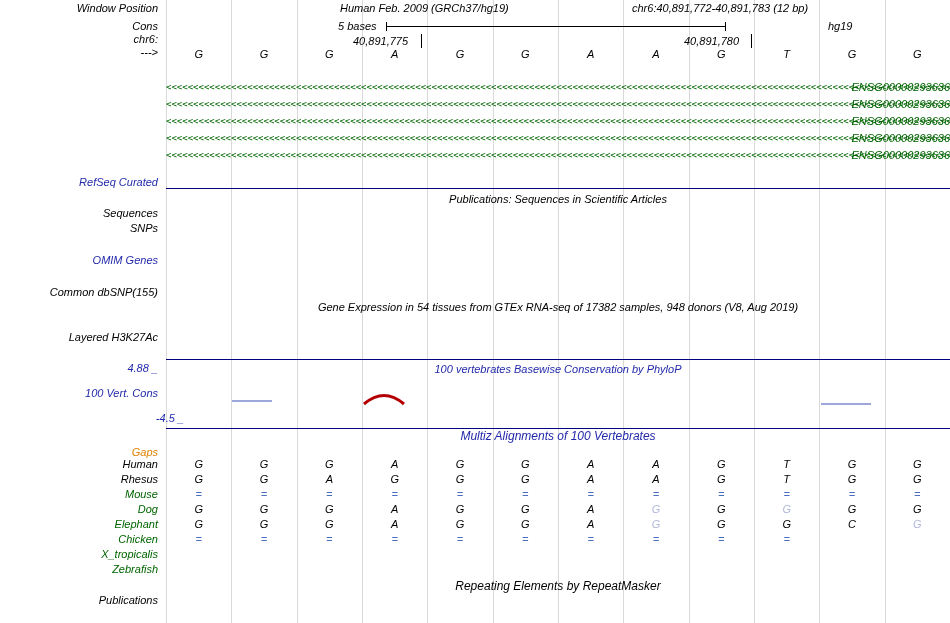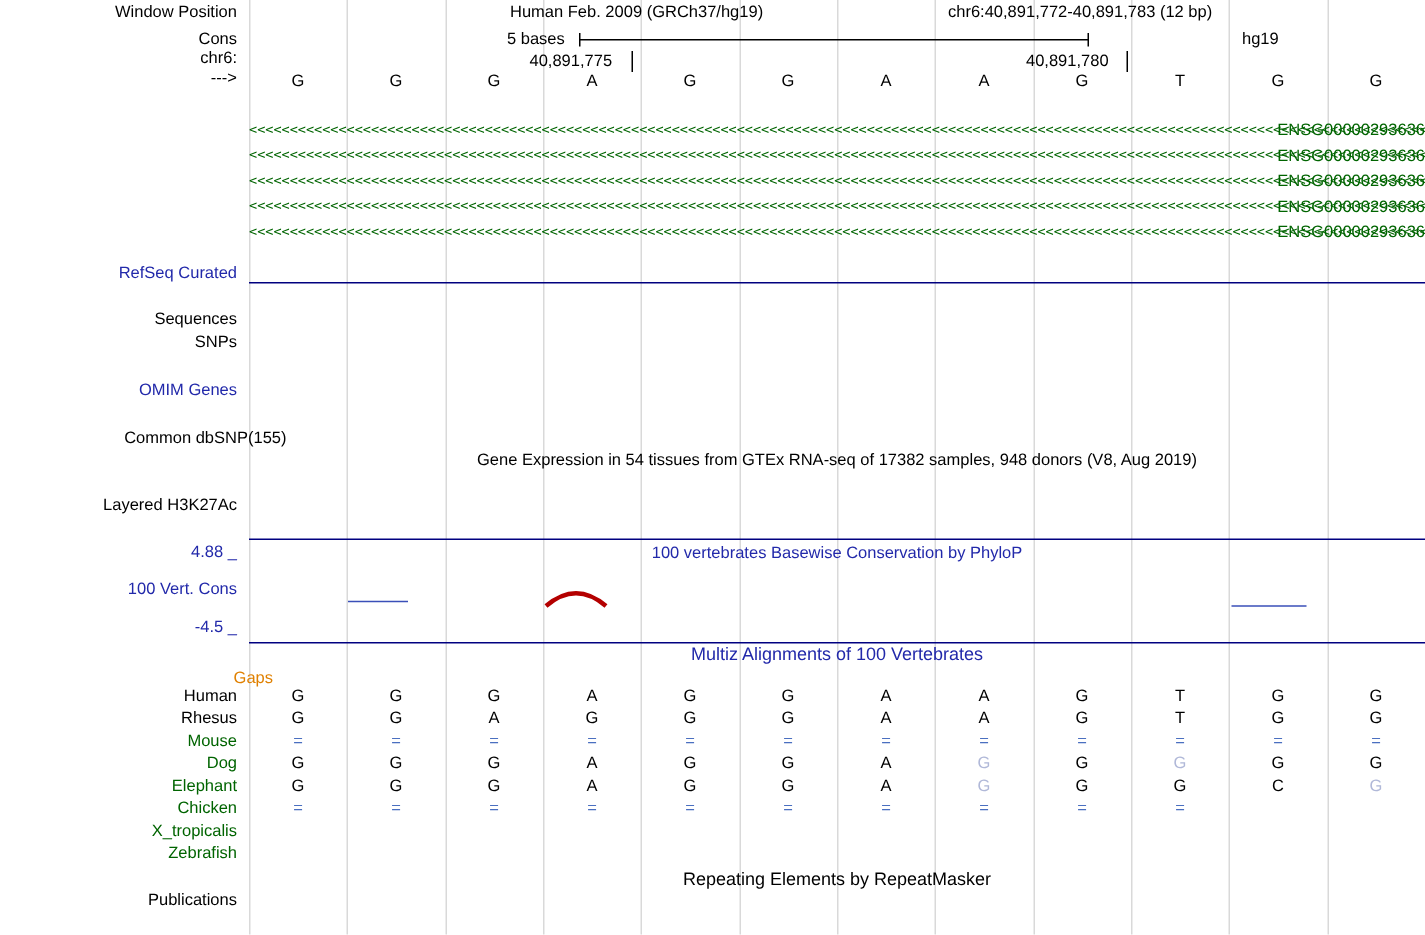--- a/index.html
+++ b/index.html
@@ -13,20 +13,21 @@
     font-family: "Liberation Sans", sans-serif;
     font-size: 11px;
     color: #000000;
     position: relative;
     overflow: hidden;
   }
   #browser {
     position: relative;
     width: 950px;
     height: 623px;
+    font-style: italic;
   }
   
   .gridlines {
     position: absolute;
     left: 166px;
     top: 0px;
     width: 784px;
     height: 623px;
     pointer-events: none;
   }
@@ -50,21 +51,21 @@
     width: 158px;
   }
   .centered {
     position: absolute;
     text-align: center;
     width: 784px;
     left: 166px;
     white-space: nowrap;
   }
   .blue { color: #2229aa; }
-  .orange { color: #e08000; margin-left: 24px; }
+  .orange { color: #e08000; }
 
   
   .hdr-line { position: absolute; white-space: nowrap; font-size: 11px; }
 
   
   .baserow { position: absolute; left: 166px; top: 0; width: 784px; height: 14px; }
   .base {
     position: absolute;
     width: 20px;
     margin-left: -10px;
@@ -193,35 +194,36 @@
       <div class="gene-row" style="top: 115px;">&lt;&lt;&lt;&lt;&lt;&lt;&lt;&lt;&lt;&lt;&lt;&lt;&lt;&lt;&lt;&lt;&lt;&lt;&lt;&lt;&lt;&lt;&lt;&lt;&lt;&lt;&lt;&lt;&lt;&lt;&lt;&lt;&lt;&lt;&lt;&lt;&lt;&lt;&lt;&lt;&lt;&lt;&lt;&lt;&lt;&lt;&lt;&lt;&lt;&lt;&lt;&lt;&lt;&lt;&lt;&lt;&lt;&lt;&lt;&lt;&lt;&lt;&lt;&lt;&lt;&lt;&lt;&lt;&lt;&lt;&lt;&lt;&lt;&lt;&lt;&lt;&lt;&lt;&lt;&lt;&lt;&lt;&lt;&lt;&lt;&lt;&lt;&lt;&lt;&lt;&lt;&lt;&lt;&lt;&lt;&lt;&lt;&lt;&lt;&lt;&lt;&lt;&lt;&lt;&lt;&lt;&lt;&lt;&lt;&lt;&lt;&lt;&lt;&lt;&lt;&lt;&lt;&lt;&lt;&lt;&lt;&lt;&lt;&lt;&lt;&lt;&lt;&lt;&lt;&lt;&lt;&lt;&lt;&lt;&lt;&lt;&lt;&lt;&lt;&lt;&lt;&lt;&lt;&lt;&lt;&lt;&lt;&lt;&lt;&lt;&lt;&lt;&lt;&lt;&lt;&lt;&lt;&lt;&lt;&lt;</div>
       <div class="gene-label" style="top: 132px;">ENSG00000293636</div>
       <div class="gene-row" style="top: 132px;">&lt;&lt;&lt;&lt;&lt;&lt;&lt;&lt;&lt;&lt;&lt;&lt;&lt;&lt;&lt;&lt;&lt;&lt;&lt;&lt;&lt;&lt;&lt;&lt;&lt;&lt;&lt;&lt;&lt;&lt;&lt;&lt;&lt;&lt;&lt;&lt;&lt;&lt;&lt;&lt;&lt;&lt;&lt;&lt;&lt;&lt;&lt;&lt;&lt;&lt;&lt;&lt;&lt;&lt;&lt;&lt;&lt;&lt;&lt;&lt;&lt;&lt;&lt;&lt;&lt;&lt;&lt;&lt;&lt;&lt;&lt;&lt;&lt;&lt;&lt;&lt;&lt;&lt;&lt;&lt;&lt;&lt;&lt;&lt;&lt;&lt;&lt;&lt;&lt;&lt;&lt;&lt;&lt;&lt;&lt;&lt;&lt;&lt;&lt;&lt;&lt;&lt;&lt;&lt;&lt;&lt;&lt;&lt;&lt;&lt;&lt;&lt;&lt;&lt;&lt;&lt;&lt;&lt;&lt;&lt;&lt;&lt;&lt;&lt;&lt;&lt;&lt;&lt;&lt;&lt;&lt;&lt;&lt;&lt;&lt;&lt;&lt;&lt;&lt;&lt;&lt;&lt;&lt;&lt;&lt;&lt;&lt;&lt;&lt;&lt;&lt;&lt;&lt;&lt;&lt;&lt;&lt;&lt;&lt;&lt;</div>
       <div class="gene-label" style="top: 149px;">ENSG00000293636</div>
       <div class="gene-row" style="top: 149px;">&lt;&lt;&lt;&lt;&lt;&lt;&lt;&lt;&lt;&lt;&lt;&lt;&lt;&lt;&lt;&lt;&lt;&lt;&lt;&lt;&lt;&lt;&lt;&lt;&lt;&lt;&lt;&lt;&lt;&lt;&lt;&lt;&lt;&lt;&lt;&lt;&lt;&lt;&lt;&lt;&lt;&lt;&lt;&lt;&lt;&lt;&lt;&lt;&lt;&lt;&lt;&lt;&lt;&lt;&lt;&lt;&lt;&lt;&lt;&lt;&lt;&lt;&lt;&lt;&lt;&lt;&lt;&lt;&lt;&lt;&lt;&lt;&lt;&lt;&lt;&lt;&lt;&lt;&lt;&lt;&lt;&lt;&lt;&lt;&lt;&lt;&lt;&lt;&lt;&lt;&lt;&lt;&lt;&lt;&lt;&lt;&lt;&lt;&lt;&lt;&lt;&lt;&lt;&lt;&lt;&lt;&lt;&lt;&lt;&lt;&lt;&lt;&lt;&lt;&lt;&lt;&lt;&lt;&lt;&lt;&lt;&lt;&lt;&lt;&lt;&lt;&lt;&lt;&lt;&lt;&lt;&lt;&lt;&lt;&lt;&lt;&lt;&lt;&lt;&lt;&lt;&lt;&lt;&lt;&lt;&lt;&lt;&lt;&lt;&lt;&lt;&lt;&lt;&lt;&lt;&lt;&lt;&lt;&lt;&lt;</div>
     </div>
 
   <div class="labelcol leftlabel blue" style="top:176px;">RefSeq Curated</div>
   <div class="hline" style="left:166px; top:188px; width:784px;"></div>
 
+  <div class="centered" style="top:193px;">Publications: Sequences in Scientific Articles</div>
   <div class="labelcol leftlabel" style="top:207px;">Sequences</div>
   <div class="labelcol leftlabel" style="top:222px;">SNPs</div>
 
   <div class="labelcol leftlabel blue" style="top:254px;">OMIM Genes</div>
 
-  <div class="labelcol leftlabel" style="top:286px;margin-left:33px;">Common dbSNP(155)</div>
+  <div class="labelcol leftlabel" style="top:286px;">Common dbSNP(155)</div>
 
   <div class="centered" style="top:301px;">Gene Expression in 54 tissues from GTEx RNA-seq of 17382 samples, 948 donors (V8, Aug 2019)</div>
   <div class="labelcol leftlabel" style="top:331px;">Layered H3K27Ac</div>
 
   <div class="conservation-axis" style="top:359px;"></div>
   <div class="centered blue" style="top:363px;">100 vertebrates Basewise Conservation by PhyloP</div>
   <div class="labelcol leftlabel blue" style="top:362px;">4.88 _</div>
   <div class="labelcol leftlabel blue" style="top:387px;">100 Vert. Cons</div>
-  <div class="labelcol leftlabel blue" style="top:412px;">-4.5 _</div>
+  <div class="labelcol leftlabel blue" style="top:412px;padding-left:26px;">-4.5 _</div>
 
   <svg style="position:absolute; left:166px; top:360px; width:784px; height:68px;">
     <line x1="66" y1="41" x2="106" y2="41" stroke="#3a4fb8" stroke-width="1"></line>
     <path d="M 198 44 Q 218 27 238 44" stroke="#b40000" stroke-width="3" fill="none"></path>
     <line x1="655" y1="44" x2="705" y2="44" stroke="#3a4fb8" stroke-width="1"></line>
   </svg>
   <div class="conservation-axis" style="top:428px; background:#000080;"></div>
 
   <div class="centered blue" style="top:429px; font-size:12px;">Multiz Alignments of 100 Vertebrates</div>
   <div class="labelcol leftlabel orange" style="top:446px;">Gaps</div>

